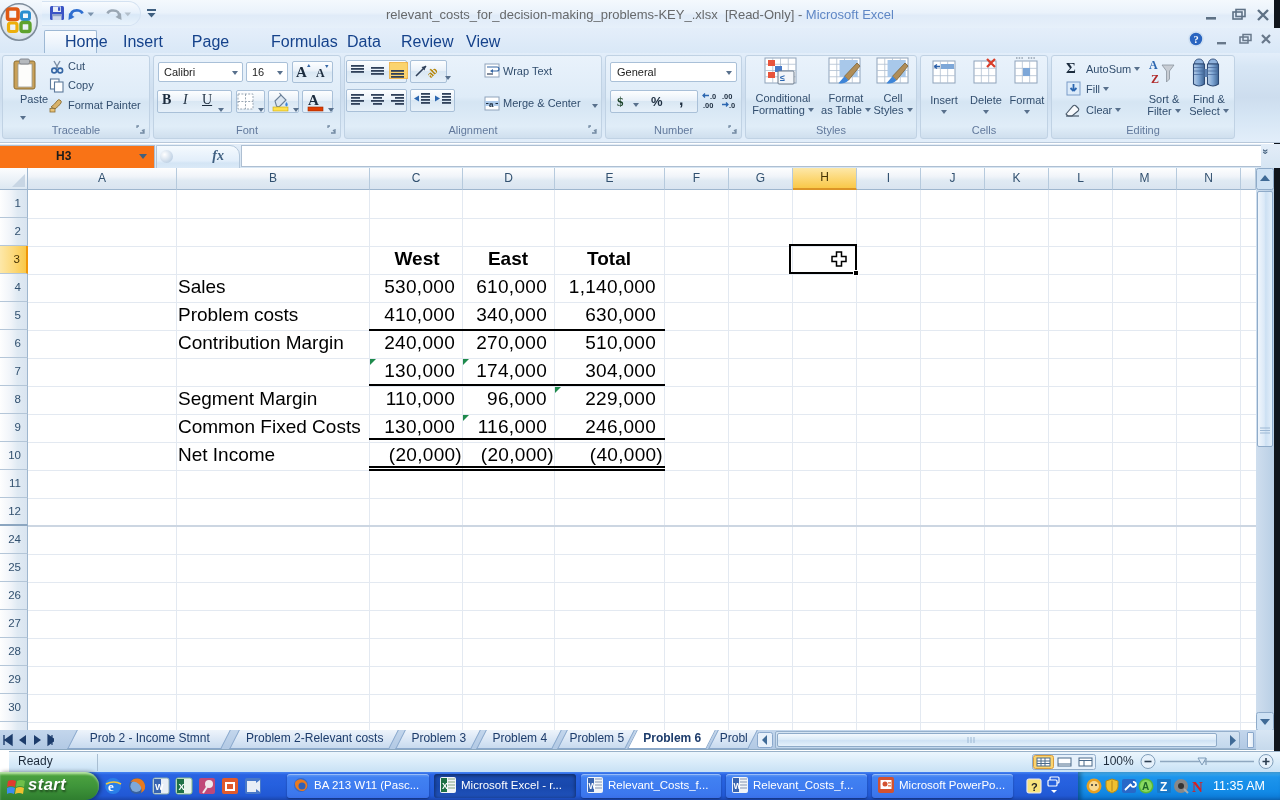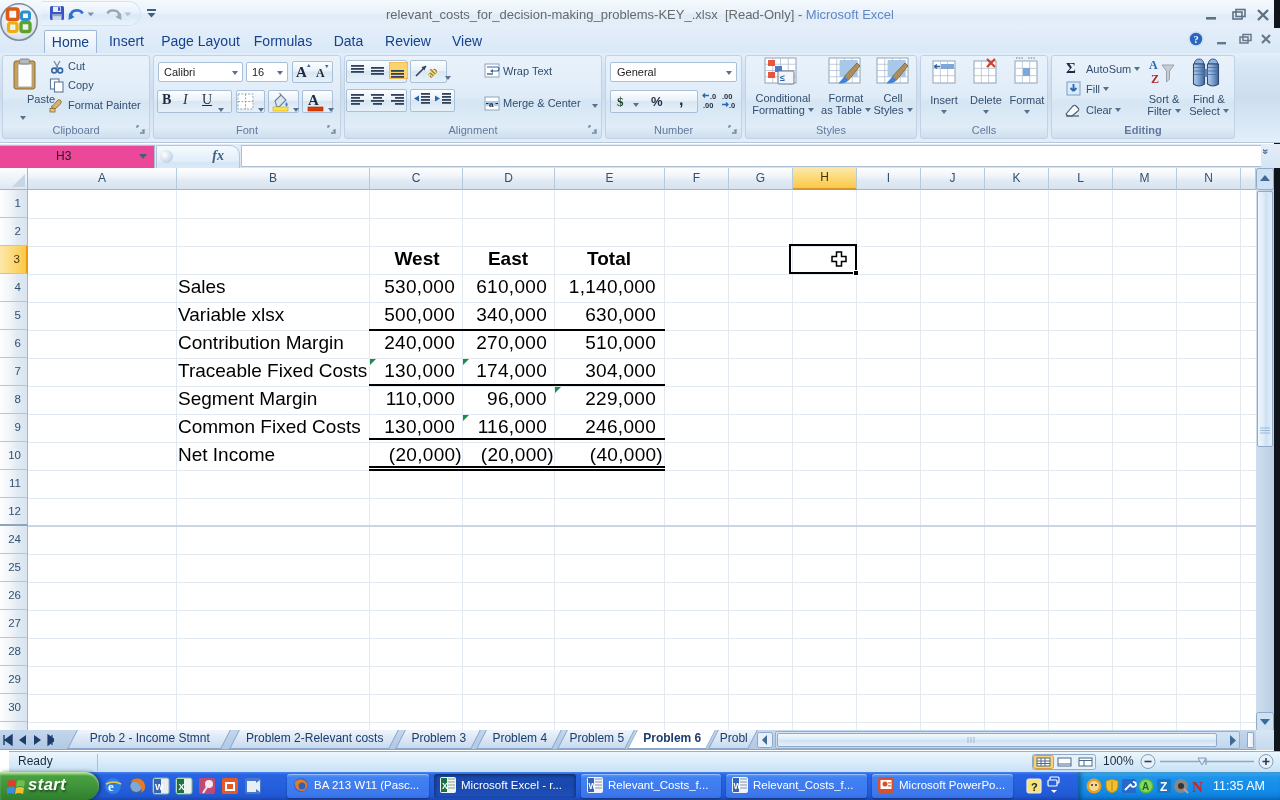--- a/index.html
+++ b/index.html
@@ -10,21 +10,21 @@
 #titlebar { position:absolute; left:0; top:0; width:1280px; height:28px;
   background:linear-gradient(#f4f9fd 0%, #eaf2fb 45%, #e0ebf8 55%, #e6f0fa 100%); }
 #rightedge { position:absolute; right:0; top:0; width:6px; height:772px; background:#10151c; }
 #qat { position:absolute; left:42px; top:1px; width:99px; height:25px; border:1px solid #d4e2f2; border-left:none;
   border-radius:0 13px 13px 0; background:linear-gradient(#f8fbfe, #e6f0fb 48%, #d9e8f7 55%, #e9f3fc); }
 #title-text { position:absolute; left:50px; top:7px; width:1180px; text-align:center; font-size:13px; color:#67696b; }
 #title-text .mso { color:#5f87c5; }
 
 
 #tabrow { position:absolute; left:0; top:28px; width:1280px; height:25px; background:linear-gradient(#e4eefa,#d9e8f7); }
-.rtab { position:absolute; top:3px; height:22px; line-height:21px; text-align:center; color:#15428b; font-size:14px; }
+.rtab { position:absolute; top:3px; height:22px; line-height:21px; text-align:center; color:#15428b; font-size:16px;padding-left:20px; }
 .rtab.active { background:linear-gradient(#fafcfe,#edf4fc 55%,#dfedfa); border:1px solid #9db8d4; border-bottom:none;
   border-radius:2px 2px 0 0; top:2px; height:23px; line-height:22px; }
 
 
 #ribbon { position:absolute; left:0; top:53px; width:1280px; height:90px;
   background:linear-gradient(#e3eefa 0%, #d7e6f5 15%, #cdddee 50%, #d5e5f4 70%, #e2eefa 100%);
   border-bottom:1px solid #b8c8da; }
 .rgroup { position:absolute; top:55px; height:84px; border:1px solid #c0d2e4; border-radius:3px;
   background:linear-gradient(#e9f2fb 0%, #dfecf8 50%, #d5e5f3 56%, #e0edf8 86%, #cfdfee 100%); }
 .rgroup .glabel { position:absolute; left:0; right:0; bottom:2px; text-align:center; font-size:11px; color:#62799c; }
@@ -32,21 +32,21 @@
 .ribtext { position:absolute; font-size:11px; color:#324e6e; white-space:nowrap; }
 .rbtnlabel { position:absolute; font-size:11px; color:#324e6e; text-align:center; line-height:12px; }
 .dda { display:inline-block; width:0; height:0; border-left:3px solid transparent; border-right:3px solid transparent;
   border-top:4px solid #58708c; vertical-align:2px; }
 .rbtn { position:absolute; border:1px solid #a9c0d8; border-radius:2px; background:linear-gradient(#fdfeff,#e9f1f9 45%,#d9e7f3 50%,#e6f0f9); }
 .combo { position:absolute; background:#fff; border:1px solid #a9c0d8; border-radius:2px; height:20px; }
 .combo .ca { position:absolute; right:4px; top:8px; width:0; height:0; border-left:3px solid transparent; border-right:3px solid transparent; border-top:4px solid #58708c; }
 
 
 #fbar { position:absolute; left:0; top:144px; width:1280px; height:24px; background:linear-gradient(#e3edf8,#d6e5f3); }
-#namebox { position:absolute; left:0px; top:145px; width:155px; height:26px; background:#ec4899; border:1px solid #aebfd2; border-left:none; }
+#namebox { position:absolute; left:0px; top:145px; width:155px; height:26px; background:#f97316; border:1px solid #aebfd2; border-left:none;font-weight:bold; }
 #namebox .nm { position:absolute; left:56px; top:3px; font-size:12px; color:#1c1c1c; }
 #namebox .dd { position:absolute; right:7px; top:8px; width:0; height:0; border-left:4px solid transparent; border-right:4px solid transparent; border-top:5px solid #42607e; }
 #fxpill { position:absolute; left:156px; top:145px; width:84px; height:33px; border:1px solid #b3c7db; border-radius:0 10px 10px 0;
   background:linear-gradient(#f5fafe,#e2eefa 48%,#d4e5f5 55%,#e6f1fb); }
 #fxpill .fx { position:absolute; right:15px; top:2px; font-family:"Liberation Serif",serif; font-style:italic; font-weight:bold; font-size:14px; color:#3f5f80; }
 #fxpill .knob { position:absolute; left:3px; top:4px; width:13px; height:13px; border-radius:50%;
   background:radial-gradient(circle at 35% 35%, #ffffff, #c3d4e6 70%, #a9c0d6); }
 #fxfield { position:absolute; left:241px; top:145px; width:1020px; height:22px; background:#fff; border:1px solid #aebfd2; border-right:none; }
 #fchev { position:absolute; left:1263px; top:146px; font-size:10px; color:#44617e; font-weight:bold; }
 
@@ -157,21 +157,21 @@
 <svg class="abs" style="left:1188px; top:31px;" width="86" height="18" viewBox="0 0 86 18">
 <circle cx="8" cy="8" r="7" fill="#2a65c0" stroke="#cfe0f2" stroke-width="1.6"></circle>
 <text x="8" y="12" font-size="10.5" font-weight="bold" fill="#fff" text-anchor="middle" font-family="Liberation Serif">?</text>
 <rect x="29" y="11" width="9" height="2.4" fill="#68788a"></rect>
 <rect x="52" y="6" width="8" height="6" fill="none" stroke="#68788a" stroke-width="1.5"></rect>
 <rect x="55" y="3.5" width="8" height="6" fill="none" stroke="#68788a" stroke-width="1.5"></rect>
 <path d="M74 4 l8 8 M82 4 l-8 8" stroke="#68788a" stroke-width="2.2"></path>
 </svg>
 <div id="ribbon"></div>
 <div class="rgroup" style="left:2px; width:148px;">
-    <div class="glabel">Clipboard</div>
+    <div class="glabel">Traceable</div>
     <svg class="dlg" width="10" height="10" viewBox="0 0 10 10">
 <path d="M1 3 L1 1 L3 1 M6 5 L8 7 M8 4 v4 h-4" stroke="#5a738f" stroke-width="1.3" fill="none"></path>
     </svg>
   </div>
 <div class="rgroup" style="left:153px; width:188px;">
     <div class="glabel">Font</div>
     <svg class="dlg" width="10" height="10" viewBox="0 0 10 10">
 <path d="M1 3 L1 1 L3 1 M6 5 L8 7 M8 4 v4 h-4" stroke="#5a738f" stroke-width="1.3" fill="none"></path>
     </svg>
   </div>
@@ -186,38 +186,38 @@
     <svg class="dlg" width="10" height="10" viewBox="0 0 10 10">
 <path d="M1 3 L1 1 L3 1 M6 5 L8 7 M8 4 v4 h-4" stroke="#5a738f" stroke-width="1.3" fill="none"></path>
     </svg>
   </div>
 <div class="rgroup" style="left:745px; width:172px;">
     <div class="glabel">Styles</div>
   </div>
 <div class="rgroup" style="left:920px; width:128px;">
     <div class="glabel">Cells</div>
   </div>
-<div class="rgroup" style="left:1051px; width:184px;font-weight:bold;">
+<div class="rgroup" style="left:1051px; width:184px;">
     <div class="glabel">Editing</div>
   </div>
 <div class="rbtn" style="left:292px; top:61px; width:41px; height:22px;"></div>
 <div class="rbtn" style="left:157px; top:90px; width:75px; height:23px;"></div>
 <div class="rbtn" style="left:236px; top:90px; width:29px; height:23px;"></div>
 <div class="rbtn" style="left:268px; top:90px; width:31px; height:23px;"></div>
 <div class="rbtn" style="left:302px; top:90px; width:31px; height:23px;"></div>
 <div class="rbtn" style="left:346px; top:60px; width:61px; height:23px;"></div>
 <div class="rbtn" style="left:410px; top:60px; width:37px; height:23px;"></div>
 <div class="rbtn" style="left:346px; top:89px; width:61px; height:23px;"></div>
 <div class="rbtn" style="left:410px; top:89px; width:45px; height:23px;"></div>
 <svg class="abs" style="left:10px; top:58px;" width="30" height="34" viewBox="0 0 30 34">
 <rect x="4" y="3" width="21" height="28" rx="2" fill="#c9a159" stroke="#8a6d33" stroke-width="1"></rect>
 <rect x="8" y="6" width="14" height="23" fill="#fdfdfb" stroke="#9b9b93" stroke-width=".8"></rect>
 <rect x="9.5" y="1" width="10" height="5" rx="1.5" fill="#b5b9bd" stroke="#7d828a" stroke-width=".9"></rect>
 </svg>
-<div class="ribtext" style="left:27px; top:93px; font-size:11px;">Paste</div>
+<div class="ribtext" style="left:20px; top:93px; font-size:11px;">Paste</div>
 <div class="abs" style="left:20px; top:108px;"><span class="dda"></span></div>
 <svg class="abs" style="left:50px; top:60px;" width="15" height="14" viewBox="0 0 15 14">
 <path d="M4 1 L8 8 M10 1 L6 8" stroke="#7b8ea6" stroke-width="1.4"></path>
 <circle cx="4.2" cy="10.5" r="2.4" fill="none" stroke="#3566a4" stroke-width="1.6"></circle>
 <circle cx="10.2" cy="10.5" r="2.4" fill="none" stroke="#3566a4" stroke-width="1.6"></circle>
 </svg>
 <div class="ribtext" style="left:68px; top:60px;">Cut</div>
 <svg class="abs" style="left:49px; top:78px;" width="16" height="15" viewBox="0 0 16 15">
 <rect x="1.5" y="1" width="8.5" height="10" fill="#fff" stroke="#5d7a9c" stroke-width="1.1"></rect>
 <rect x="5.5" y="4" width="8.5" height="10" fill="#fff" stroke="#5d7a9c" stroke-width="1.1"></rect>
@@ -498,29 +498,28 @@
 <div class="gh" style="top:504px;"></div>
 <div class="gh" style="top:532px;"></div>
 
 <div class="celltext" style="left:329px; width:120px; text-align:center; top:58px; font-weight:bold;">West</div>
 <div class="celltext" style="left:420px; width:120px; text-align:center; top:58px; font-weight:bold;">East</div>
 <div class="celltext" style="left:521px; width:120px; text-align:center; top:58px; font-weight:bold;">Total</div>
 <div class="celltext" style="left:150px; top:86px;">Sales</div>
 <div class="celltext" style="right:801px; top:86px; letter-spacing:0.3px;">530,000</div>
 <div class="celltext" style="right:709px; top:86px; letter-spacing:0.3px;">610,000</div>
 <div class="celltext" style="right:600px; top:86px; letter-spacing:0.3px;">1,140,000</div>
-<div class="celltext" style="left:150px; top:114px;">Variable xlsx</div>
-<div class="celltext" style="right:801px; top:114px; letter-spacing:0.3px;">500,000</div>
+<div class="celltext" style="left:150px; top:114px;">Problem costs</div>
+<div class="celltext" style="right:801px; top:114px; letter-spacing:0.3px;">410,000</div>
 <div class="celltext" style="right:709px; top:114px; letter-spacing:0.3px;">340,000</div>
 <div class="celltext" style="right:600px; top:114px; letter-spacing:0.3px;">630,000</div>
 <div class="celltext" style="left:150px; top:142px;">Contribution Margin</div>
 <div class="celltext" style="right:801px; top:142px; letter-spacing:0.3px;">240,000</div>
 <div class="celltext" style="right:709px; top:142px; letter-spacing:0.3px;">270,000</div>
 <div class="celltext" style="right:600px; top:142px; letter-spacing:0.3px;">510,000</div>
-<div class="celltext" style="left:150px; top:170px;">Traceable Fixed Costs</div>
 <div class="celltext" style="right:801px; top:170px; letter-spacing:0.3px;">130,000</div>
 <div class="celltext" style="right:709px; top:170px; letter-spacing:0.3px;">174,000</div>
 <div class="celltext" style="right:600px; top:170px; letter-spacing:0.3px;">304,000</div>
 <div class="celltext" style="left:150px; top:198px;">Segment Margin</div>
 <div class="celltext" style="right:801px; top:198px; letter-spacing:0.3px;">110,000</div>
 <div class="celltext" style="right:709px; top:198px; letter-spacing:0.3px;margin-left:32px;">96,000</div>
 <div class="celltext" style="right:600px; top:198px; letter-spacing:0.3px;">229,000</div>
 <div class="celltext" style="left:150px; top:226px;">Common Fixed Costs</div>
 <div class="celltext" style="right:801px; top:226px; letter-spacing:0.3px;">130,000</div>
 <div class="celltext" style="right:709px; top:226px; letter-spacing:0.3px;">116,000</div>

